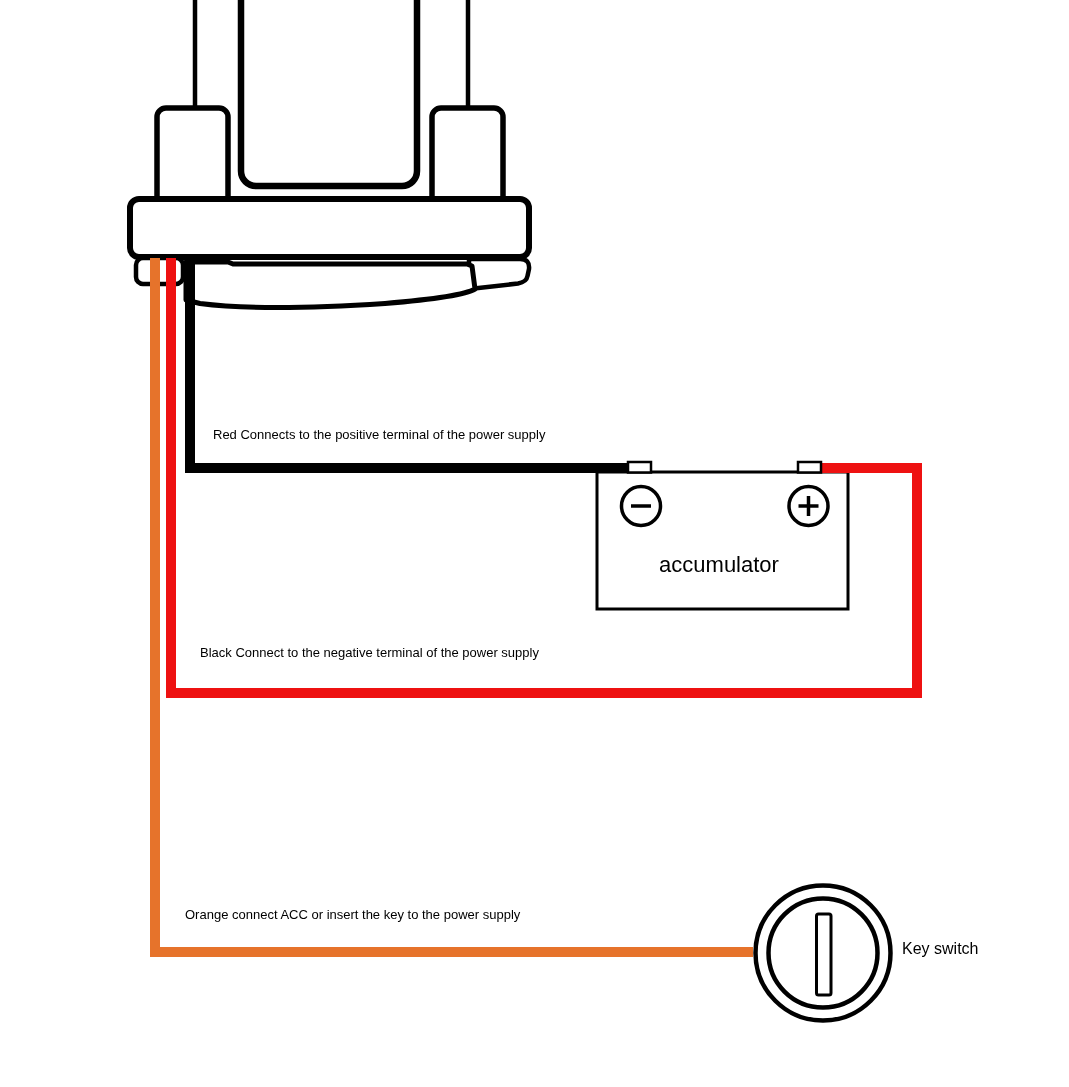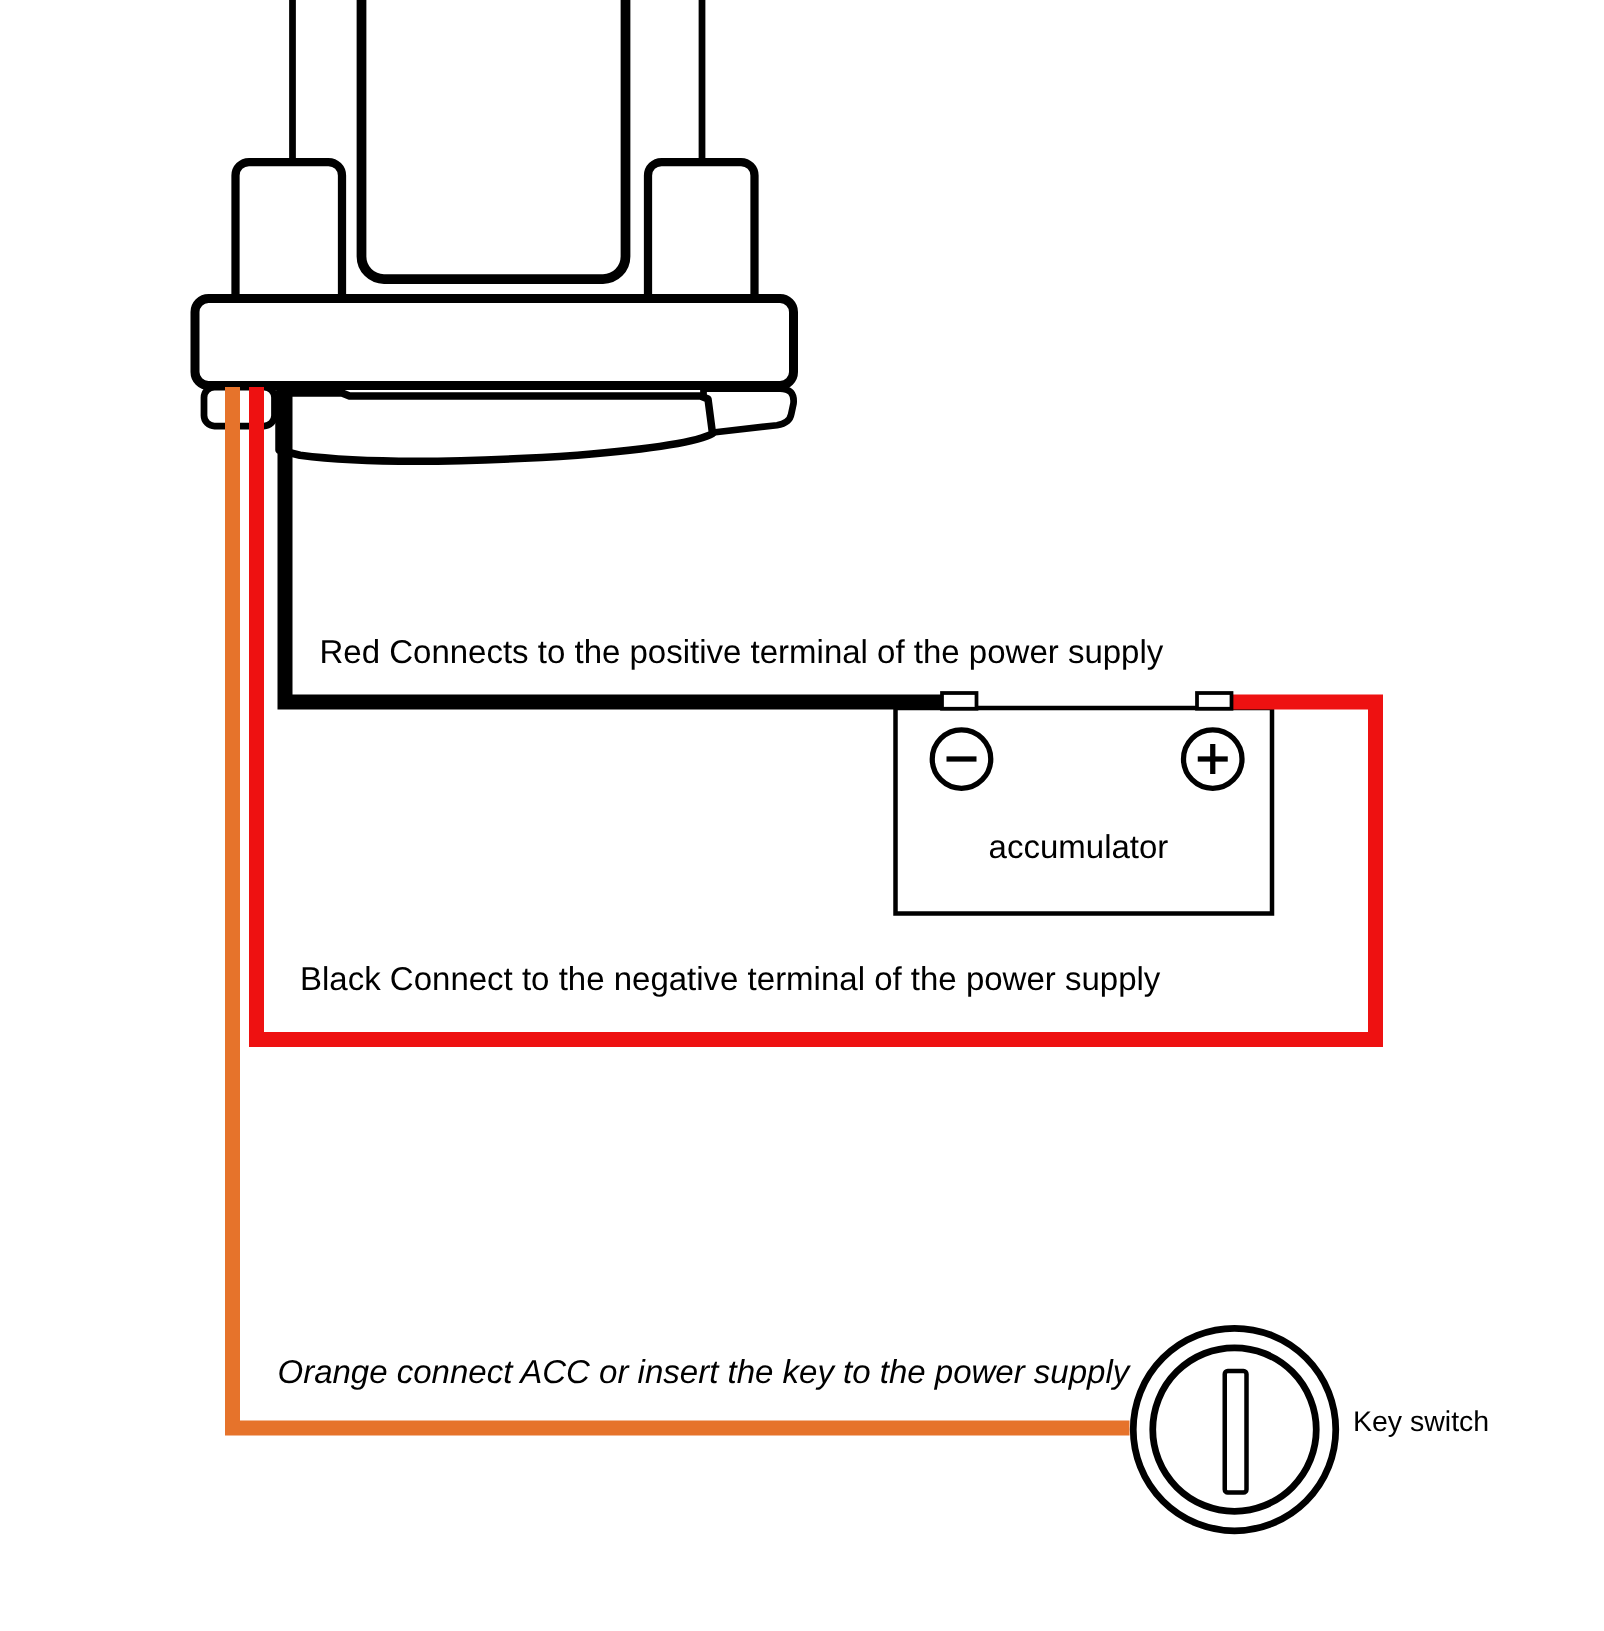--- a/index.html
+++ b/index.html
@@ -13,41 +13,41 @@
   }
   .diagram-svg {
     position: absolute;
     left: 0; top: 0;
     width: 1069px; height: 1087px;
     display: block;
   }
   .wire-label {
     position: absolute;
     color: #000000;
-    font-size: 22px;
+    font-size: 13px;
     line-height: 21px;
     white-space: nowrap;
   }
   .label-red    { left: 213px; top: 424px; }
   .label-black  { left: 200px; top: 642px; }
-  .label-orange { left: 185px; top: 904px; font-style: italic; }
+  .label-orange { left: 185px; top: 904px; }
   .label-accumulator {
     position: absolute;
     left: 619px; top: 554px;
     width: 200px;
     text-align: center;
     color: #000000;
     font-size: 22px;
     line-height: 21px;
   }
   .label-keyswitch {
     position: absolute;
     left: 902px; top: 941px;
     color: #000000;
-    font-size: 19px;
+    font-size: 16px;
     line-height: 16px;
     white-space: nowrap;
   }
 </style>
 </head>
 <body>
 
 <div class="canvas">
 
   <svg class="diagram-svg" viewBox="0 0 1069 1087" xmlns="http://www.w3.org/2000/svg">

